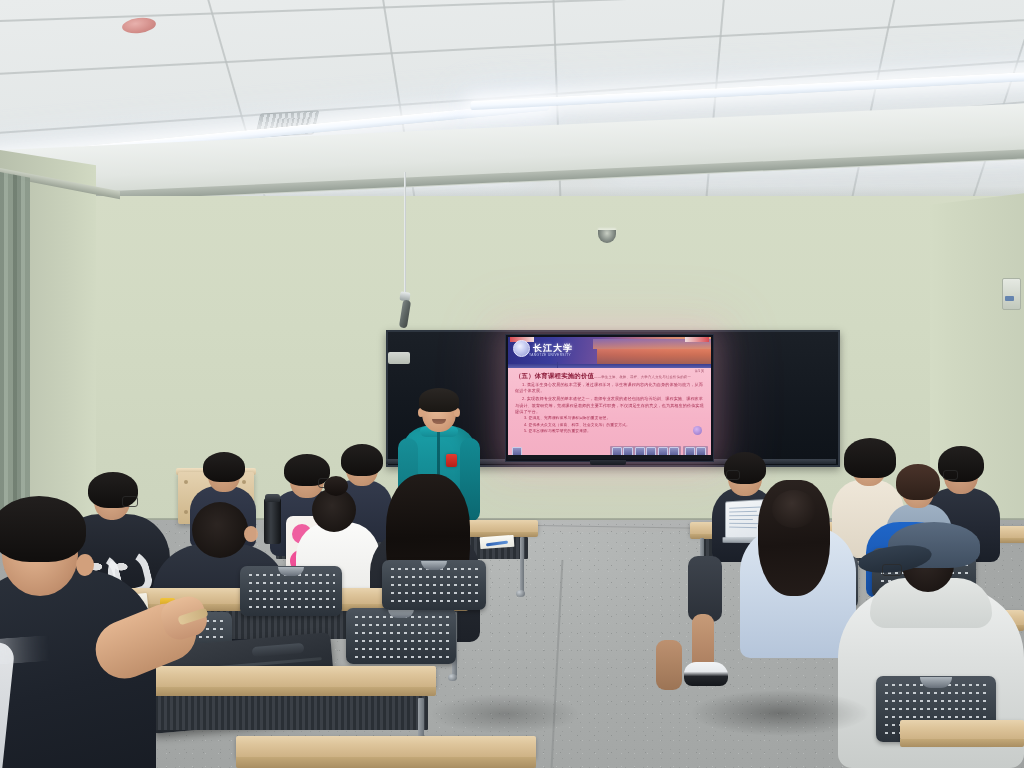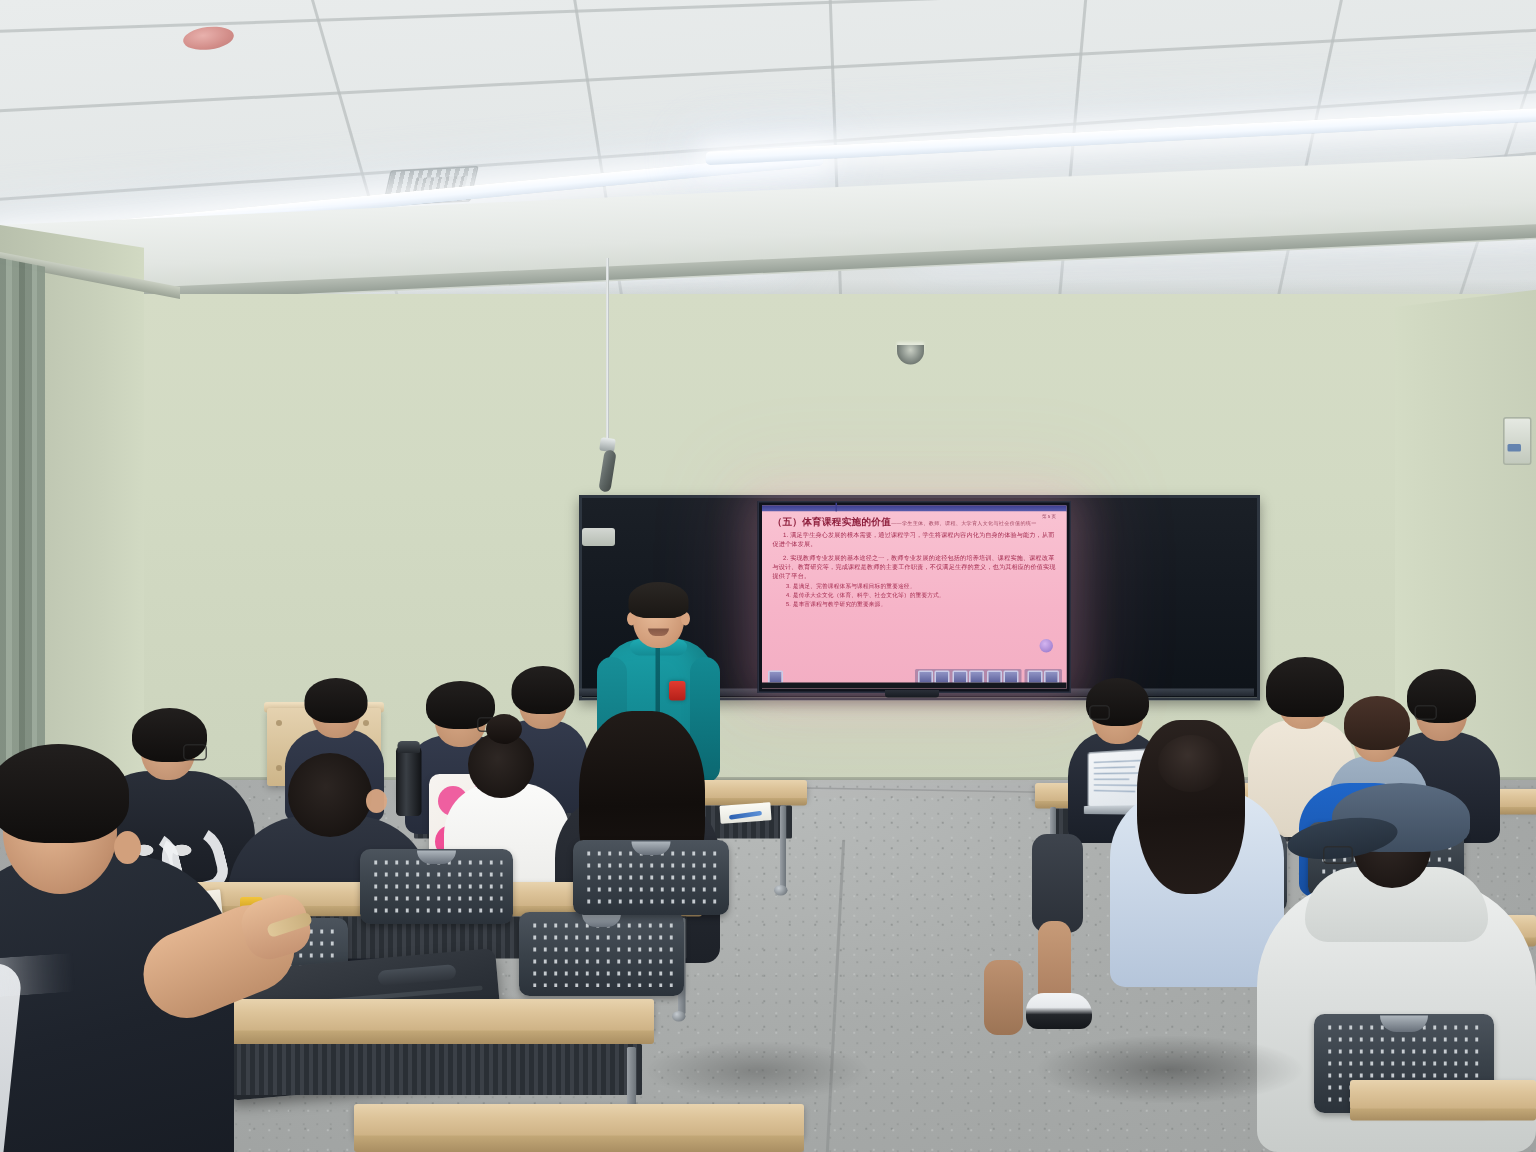--- a/index.html
+++ b/index.html
@@ -339,20 +339,31 @@
   <div class="floor-seam" style="left:556px;top:560px;width:1.5px;height:208px;transform:skewX(-3deg);"></div>
   <div class="floor-seam" style="left:470px;top:526px;width:260px;height:1.2px;transform:rotate(1deg);"></div>
 
   <div class="abs" id="board"></div>
   <div class="abs" id="board-left-clip"></div>
   <div class="abs" id="board-tray"></div>
 
   <div class="abs" id="screen">
     <div id="slide">
 
+      <div id="slide-banner">
+        <div id="banner-sky"></div>
+        <div id="banner-horizon"></div>
+        <div class="banner-corner" id="bc-left"></div>
+        <div class="banner-corner" id="bc-right"></div>
+        <div id="logo-wrap">
+          <div id="logo-seal"></div>
+          <div id="logo-text">长江大学</div>
+        </div>
+        <div id="logo-sub">YANGTZE UNIVERSITY</div>
+      </div>
 
       <div id="slide-rule"></div>
 
       <div id="slide-body">
         <div id="slide-pageno">第 5 页</div>
         <div id="slide-title">
           <span>（五）体育课程实施的价值</span><small>——学生主体、教师、课程、大学育人文化与社会价值的统一</small>
         </div>
         <div class="slide-p"><span class="ind"></span><span>1. 满足学生身心发展的根本需要，通过课程学习，学生将课程内容内化为自身的体验与能力，从而促进个体发展。</span></div>
         <div class="slide-p"><span class="ind"></span><span>2. 实现教师专业发展的基本途径之一，教师专业发展的途径包括的培养培训、课程实施、课程改革与设计、教育研究等，完成课程是教师的主要工作职责，不仅满足生存的意义，也为其相应的价值实现提供了平台。</span></div>

